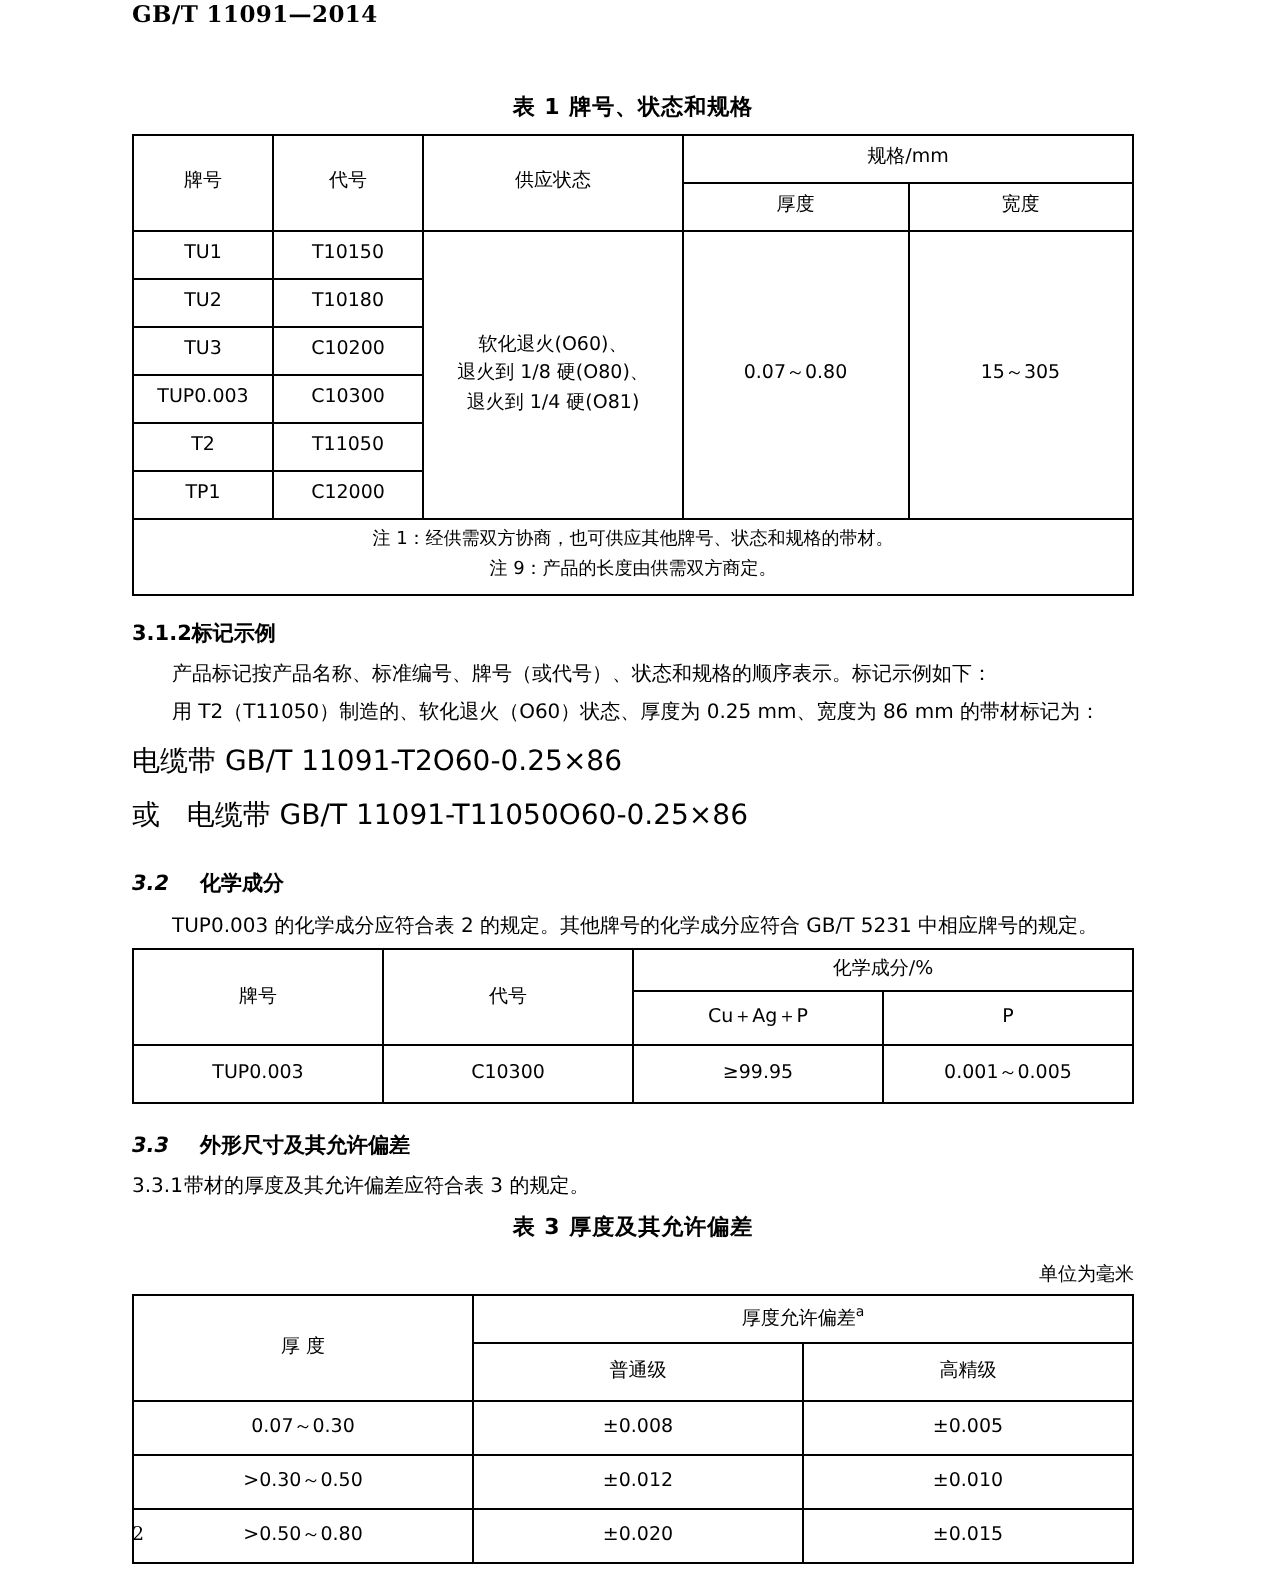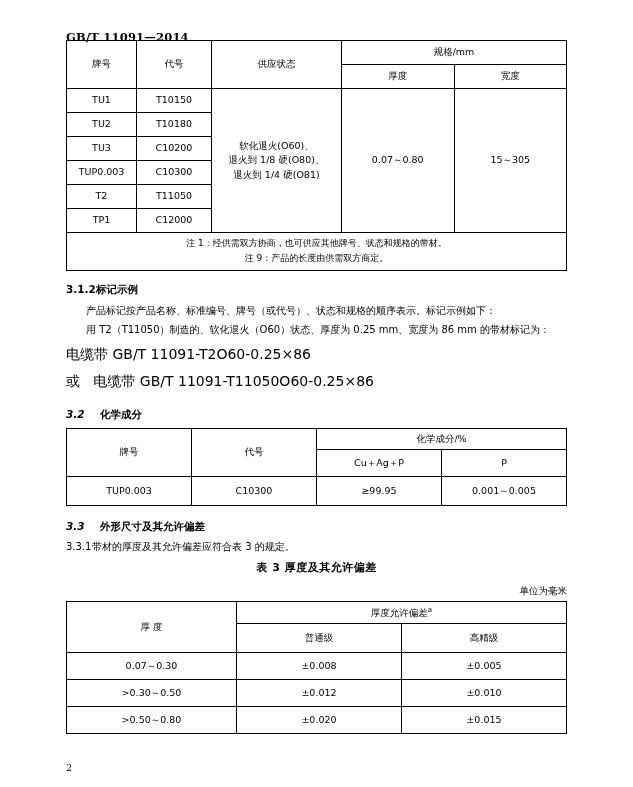--- a/index.html
+++ b/index.html
@@ -17,21 +17,21 @@
   }
   .page {
     position: relative;
     width: 633px;
     height: 787px;
     box-sizing: border-box;
     padding: 0 66px;
   }
   .header {
     position: absolute;
-    top: 30px;
+    top: 0;
     left: 66px;
     font-size: 11.5px;
     font-weight: bold;
     font-family: "DejaVu Serif", "Liberation Serif", serif;
     letter-spacing: 0.2px;
   }
   .content {
     position: relative;
     padding-top: 40px;
   }
@@ -103,20 +103,21 @@
 </style>
 </head>
 <body>
 
 <div class="page">
 
   <div class="header">GB/T 11091—2014</div>
 
   <div class="content">
 
+    <div class="tbl-caption">表 1   牌号、状态和规格</div>
     <table class="doc t1">
       <colgroup>
         <col style="width:14%">
         <col style="width:15%">
         <col style="width:26%">
         <col style="width:22.5%">
         <col style="width:22.5%">
       </colgroup>
       <tbody>
         <tr>
@@ -175,20 +176,21 @@
     <div class="para">产品标记按产品名称、标准编号、牌号（或代号）、状态和规格的顺序表示。标记示例如下：</div>
     <div class="para">用 T2（T11050）制造的、软化退火（O60）状态、厚度为 0.25 mm、宽度为 86 mm 的带材标记为：</div>
     <div class="center-line">电缆带 GB/T 11091-T2O60-0.25×86</div>
     <div class="center-line">
       <span>或</span>&nbsp;&nbsp;&nbsp;<span>电缆带 GB/T 11091-T11050O60-0.25×86</span>
     </div>
 
     <div class="sec-h">
       <span class="num">3.2</span><span>化学成分</span>
     </div>
+    <div class="para">TUP0.003 的化学成分应符合表 2 的规定。其他牌号的化学成分应符合 GB/T 5231 中相应牌号的规定。</div>
 
     <table class="doc">
       <colgroup>
         <col style="width:25%">
         <col style="width:25%">
         <col style="width:25%">
         <col style="width:25%">
       </colgroup>
       <tbody>
         <tr>

